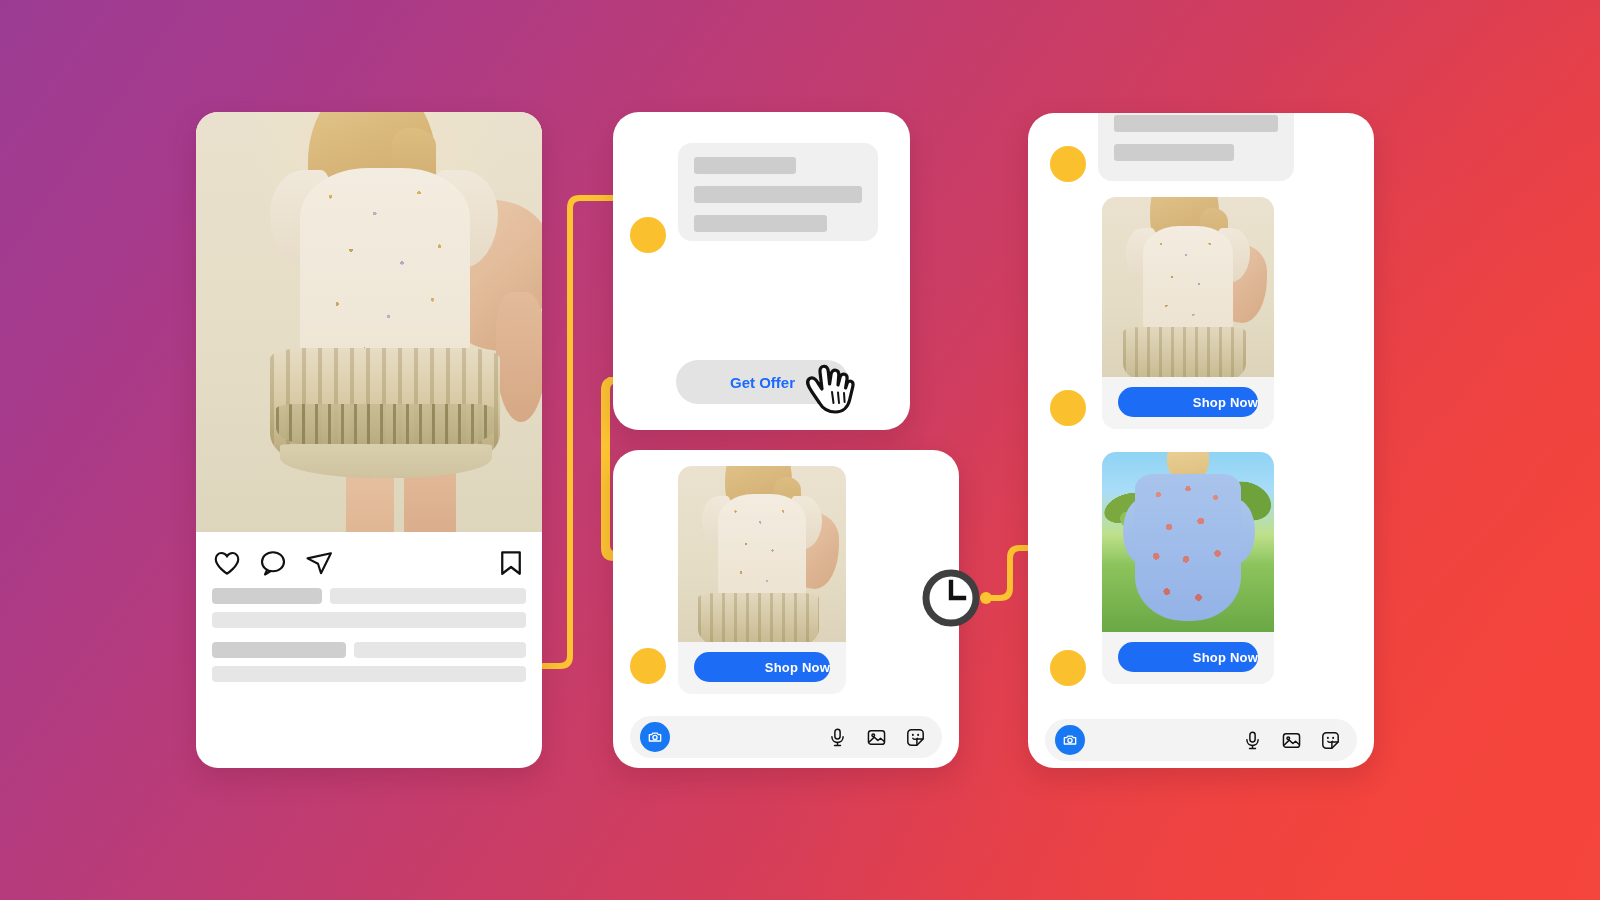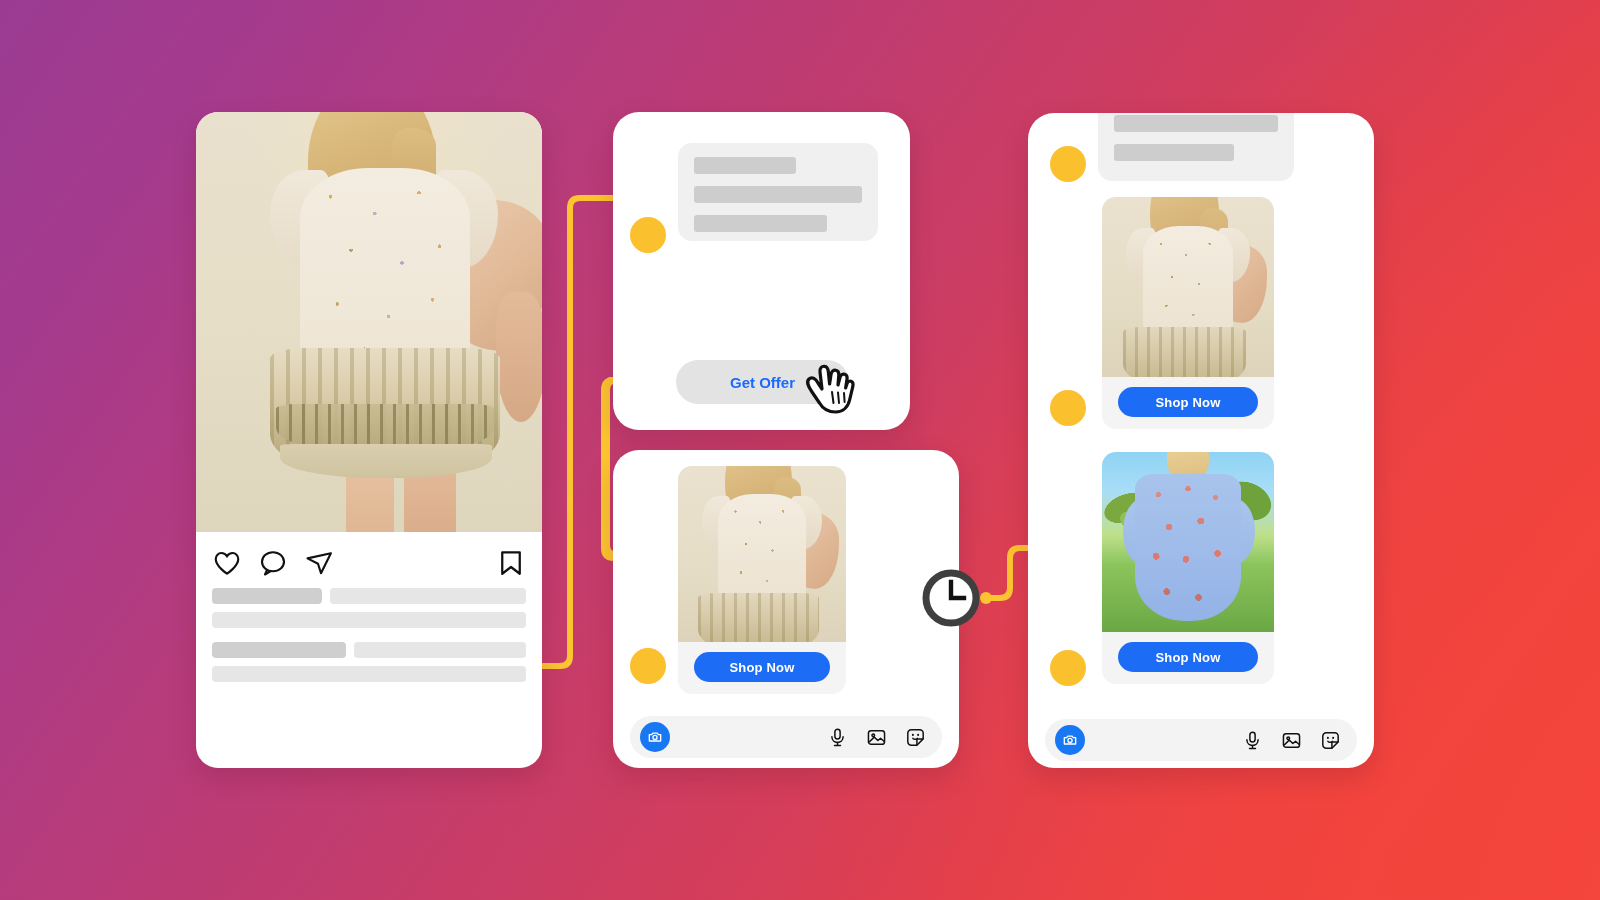--- a/index.html
+++ b/index.html
@@ -172,21 +172,21 @@
   #chat-mid { left: 613px; top: 450px; width: 346px; height: 318px; }
 
   .prod-card {
     position:absolute; background:#f4f4f4; border-radius:14px;
     padding-bottom:12px; overflow:hidden;
   }
   .prod-img { border-radius:12px 12px 0 0; overflow:hidden; position:relative; }
   .shop-btn {
     display:block; margin: 10px auto 0; background:#1d6cf5; color:#ffffff;
     border:none; border-radius:20px; height:30px; font-size:13px; font-weight:bold;
-    font-family:"Liberation Sans", sans-serif; cursor:pointer; letter-spacing:.2px;
+    font-family:"Liberation Sans", sans-serif; cursor:pointer; letter-spacing:.2px;text-align:right;
   }
 
   
   .dress-cream {
     width:100%; height:100%;
     background: linear-gradient(180deg,#eae2cf 0%, #e5dcc5 60%, #ddd3ba 100%);
     position:relative; overflow:hidden;
   }
   .dress-cream .h  { position:absolute; left:28%; top:-22%; width:40%; height:54%;
     background:linear-gradient(160deg,#e8cd94,#cda76b); border-radius:52% 52% 40% 40%/60% 60% 40% 40%; }

